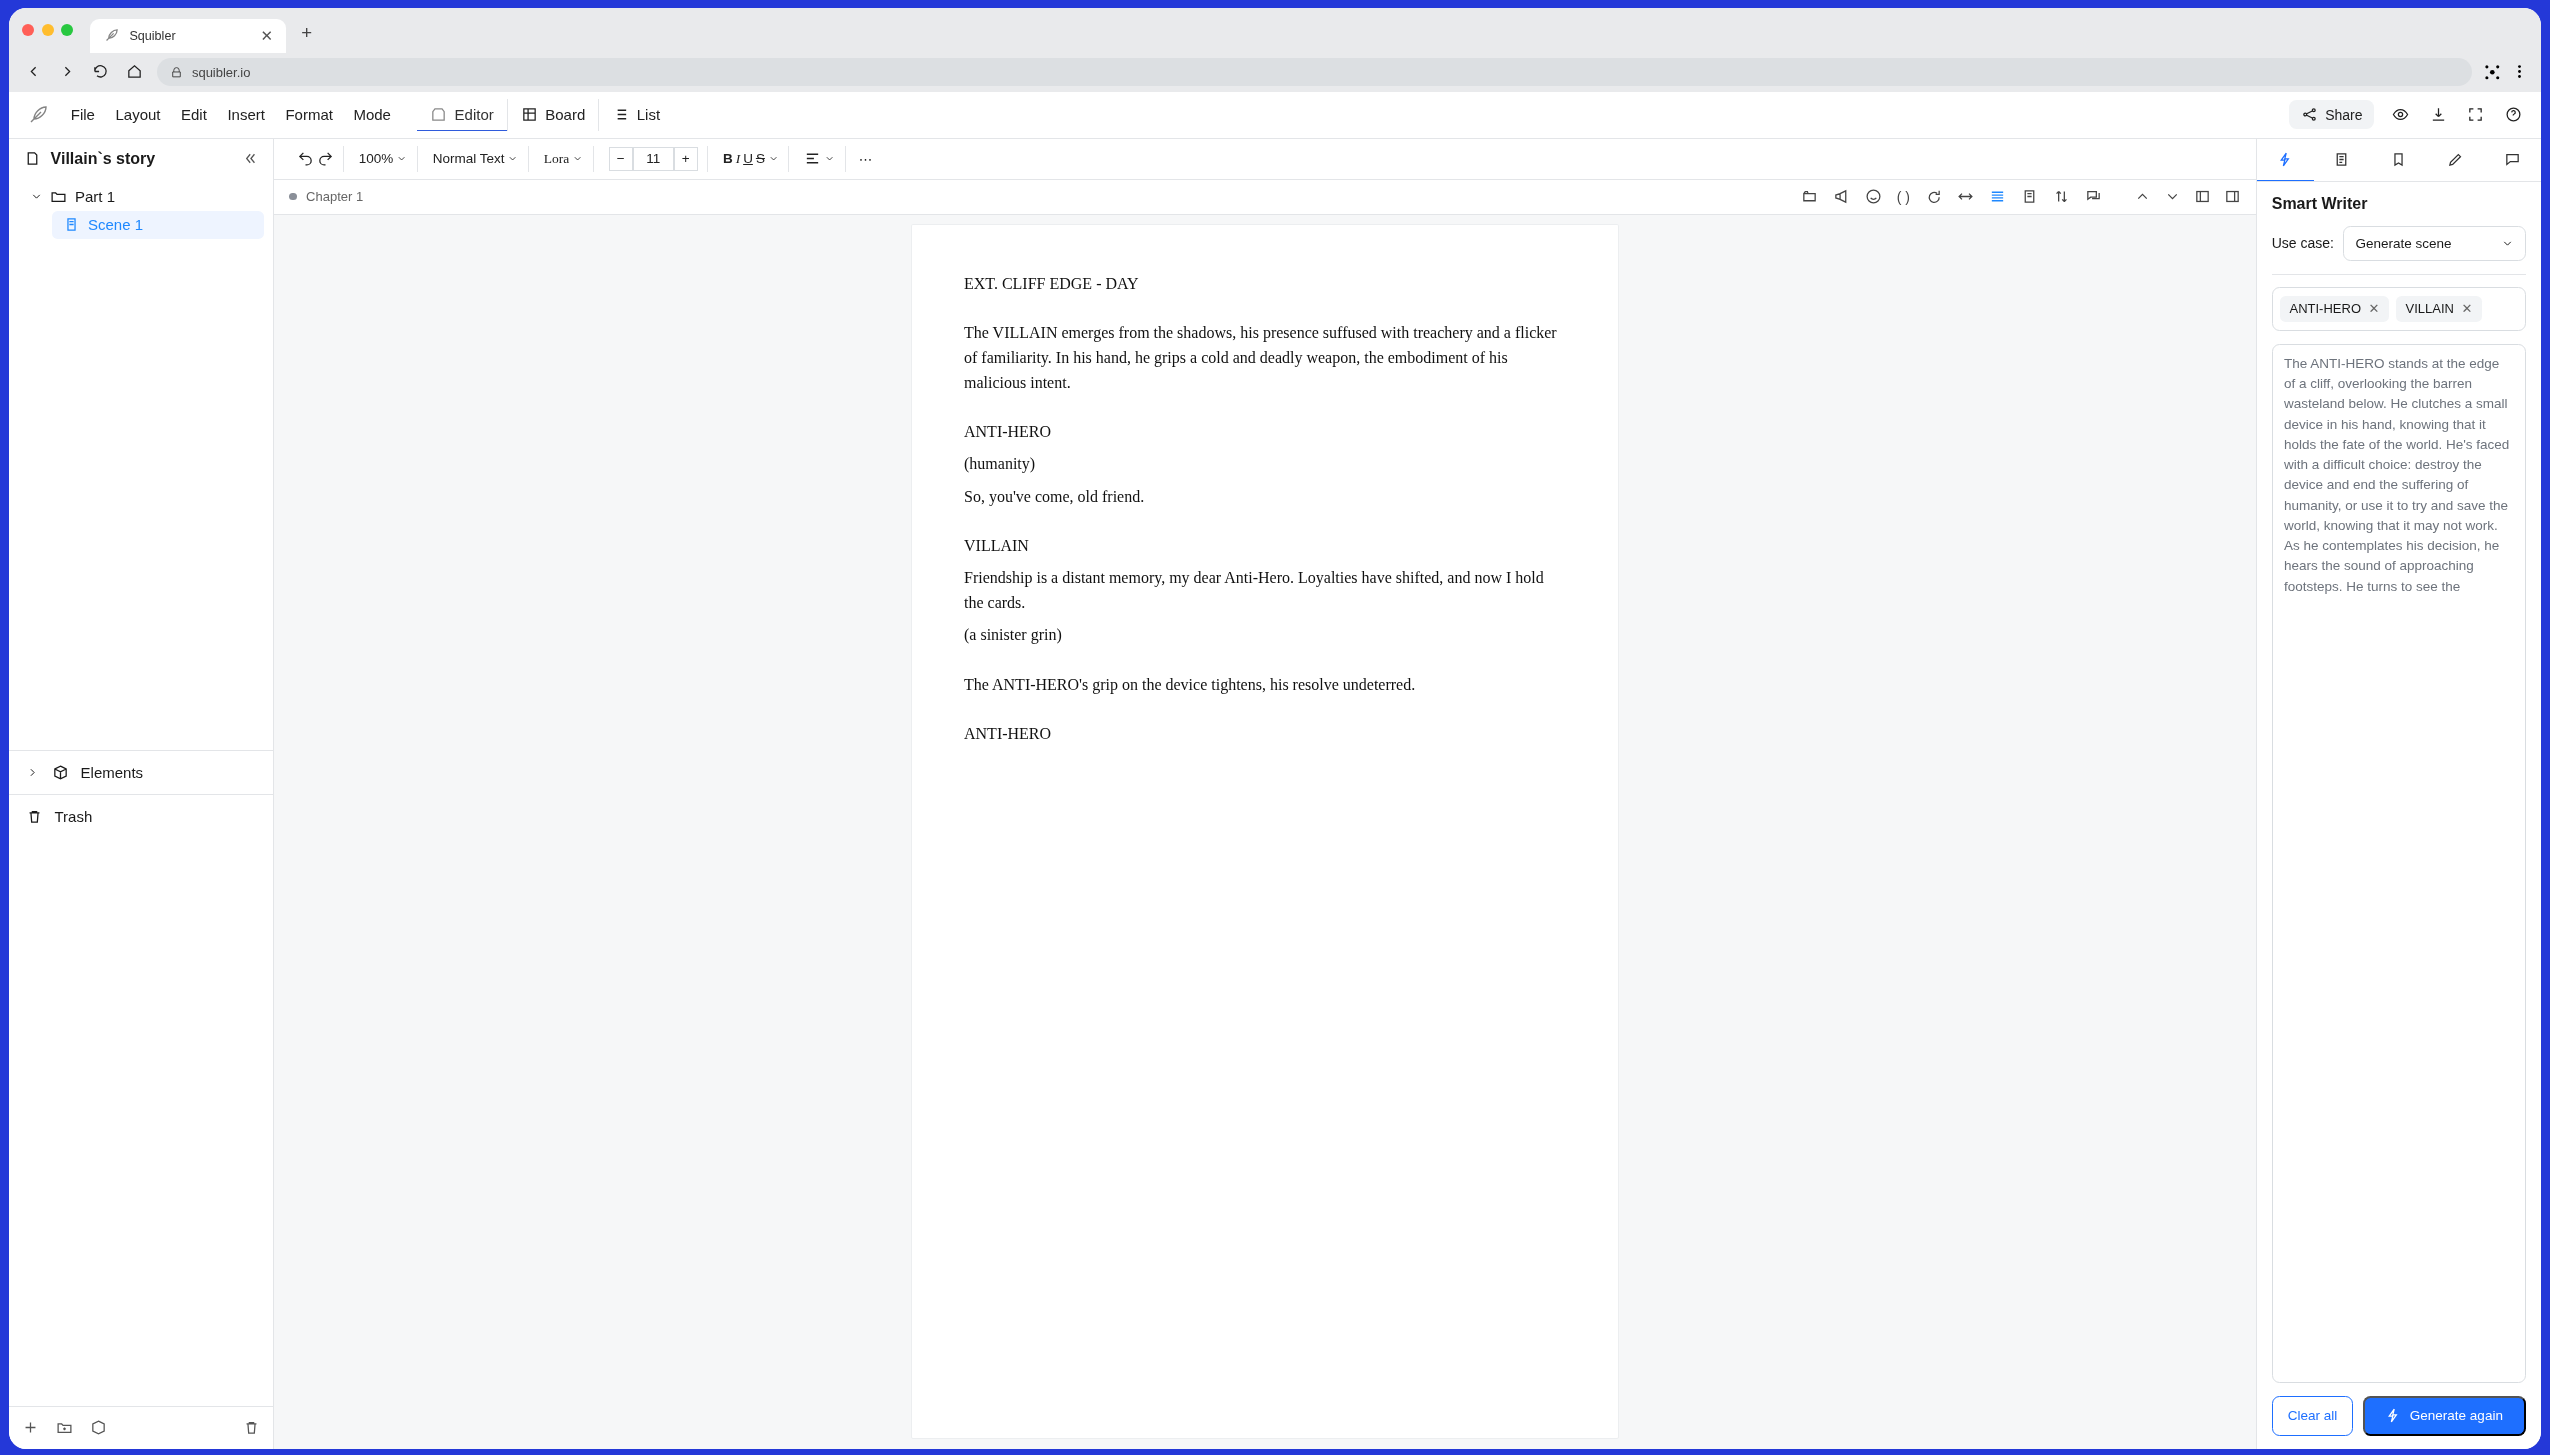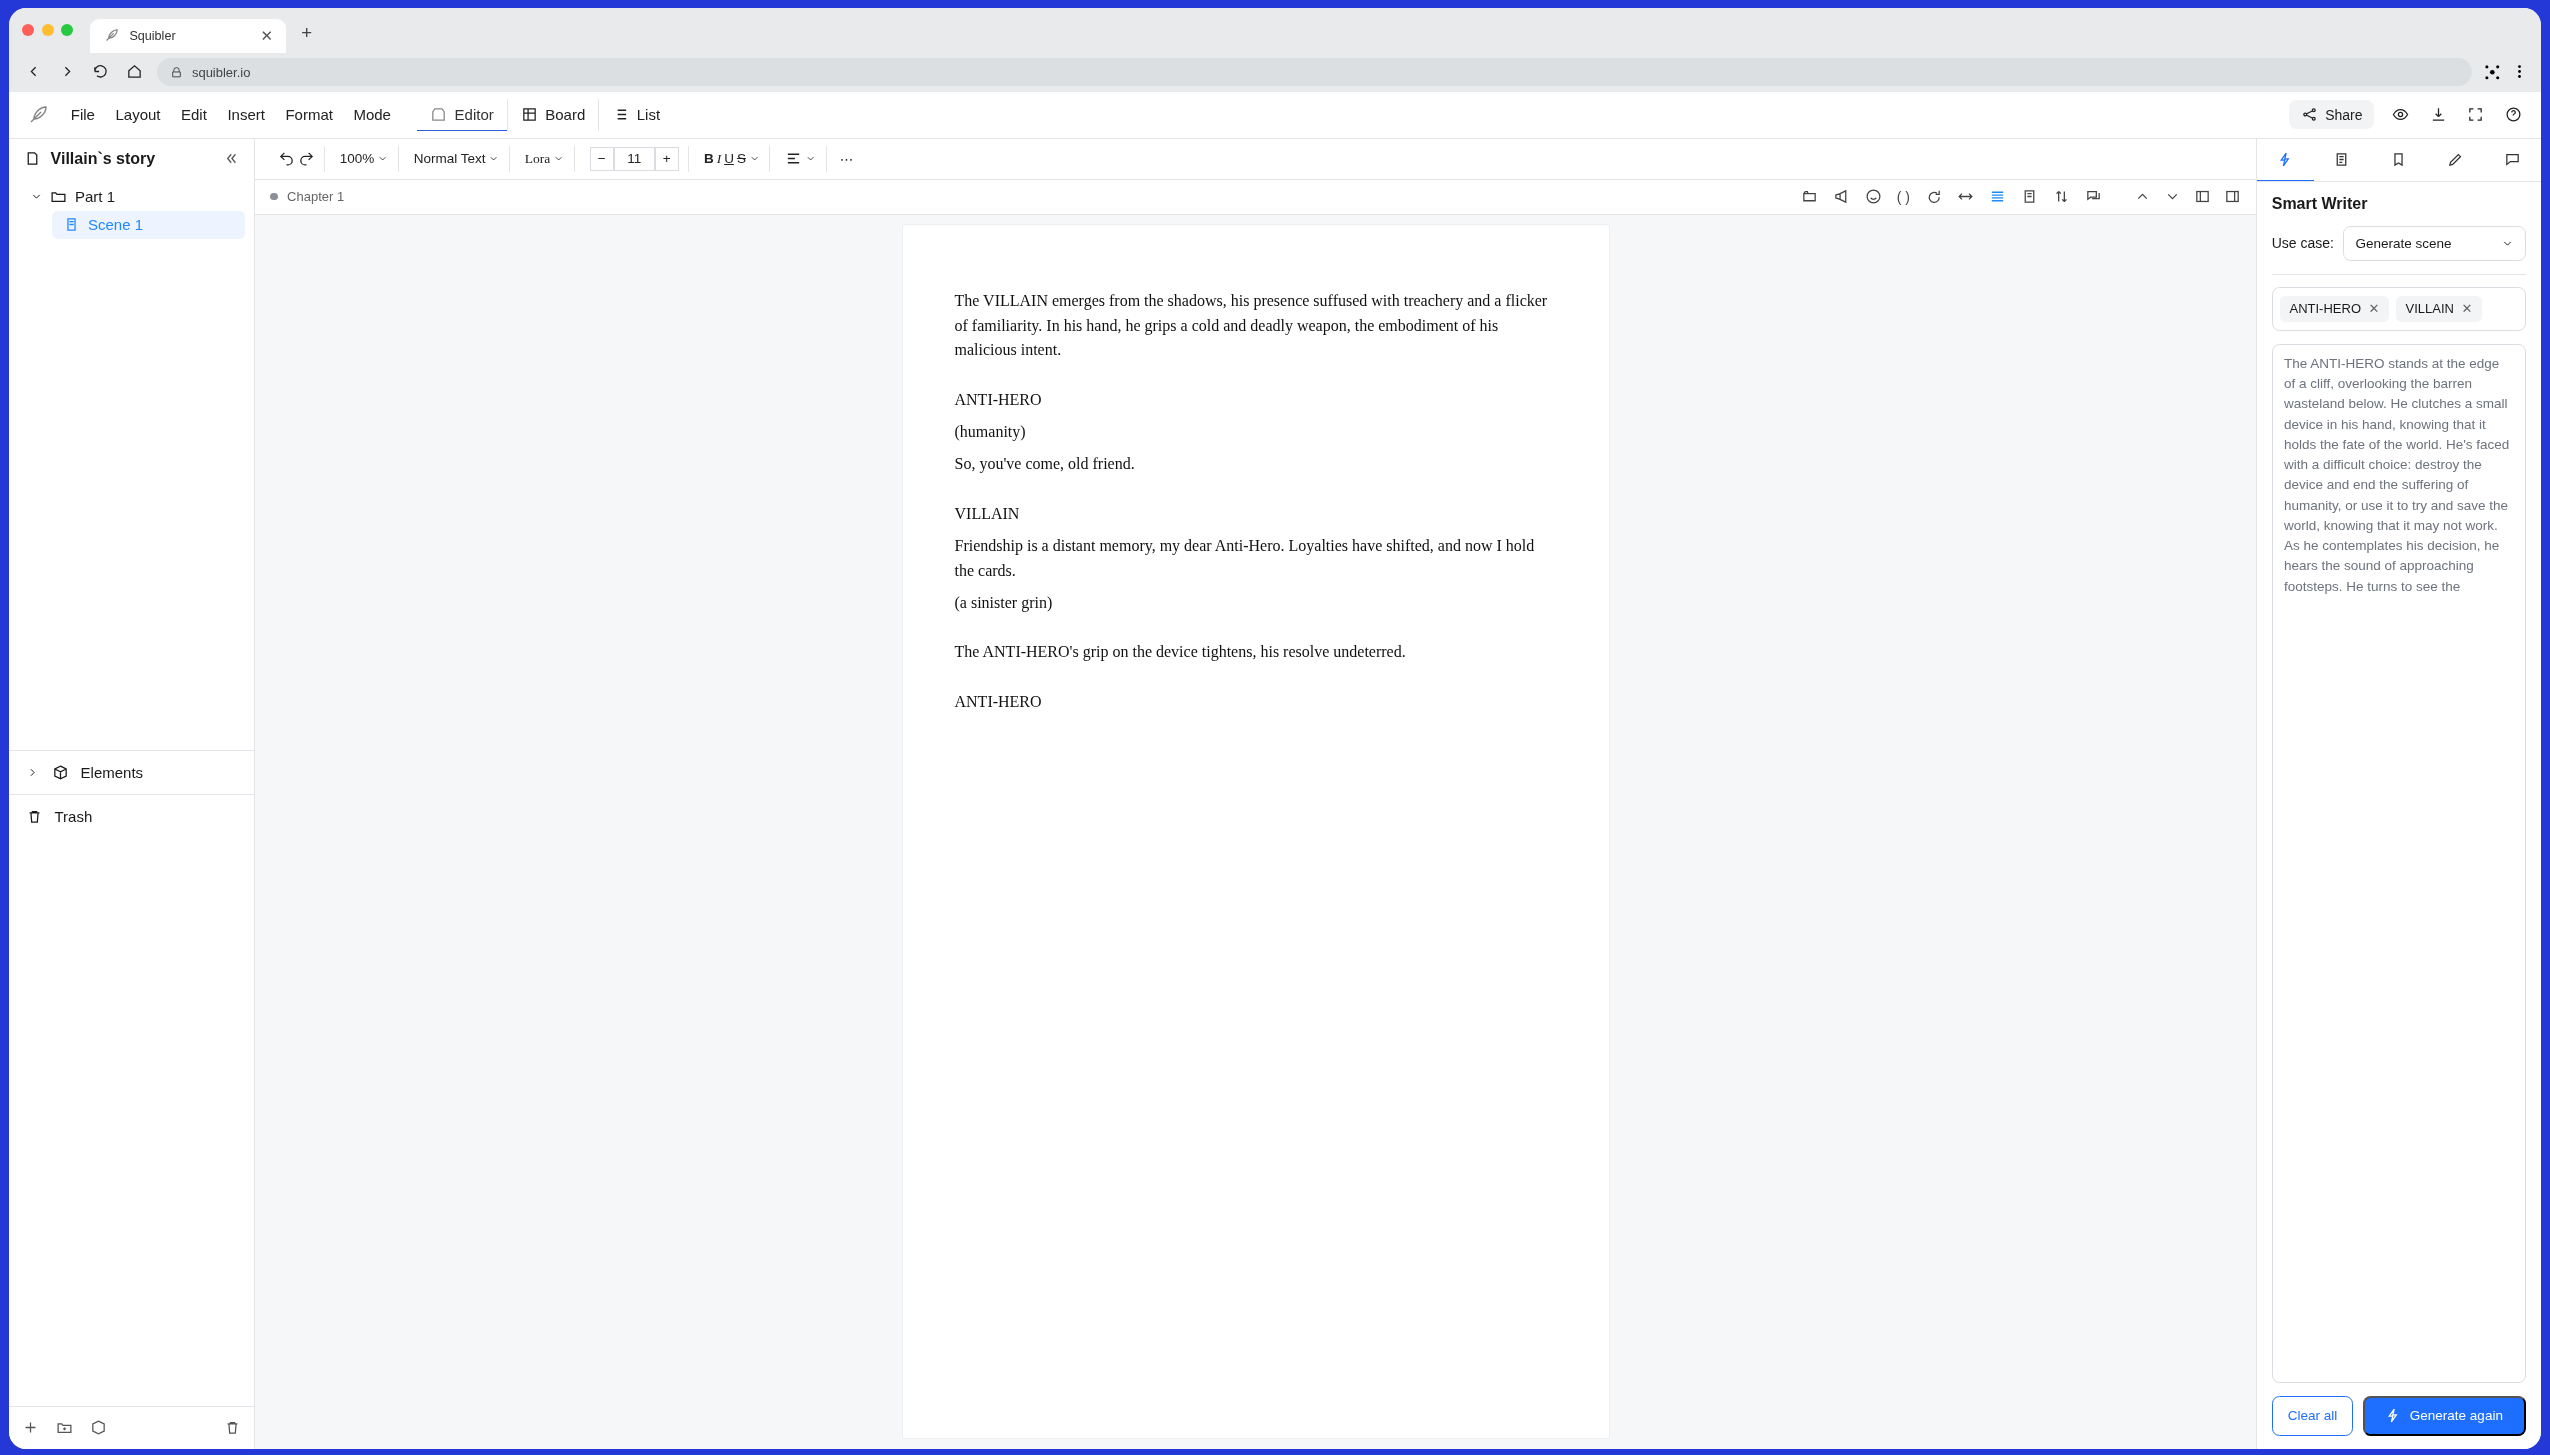--- a/index.html
+++ b/index.html
@@ -63,21 +63,21 @@
   .view-switch{display:flex;gap:0;margin-left:5.6px}
   .view-item{display:flex;align-items:center;gap:7.5px;padding:0 13px;height:32px;font-size:15px;color:#222;border-left:0.9px solid #e3e5e8}
   .view-item:first-child{border-left:none}
   .view-item.active{color:#2f5bdc;border-bottom:1.9px solid #2f5bdc}
   .right-actions{margin-left:auto;display:flex;align-items:center;gap:17px;color:#222}
   .share-btn{display:flex;align-items:center;gap:7.5px;background:#f1f3f5;border-radius:7.5px;padding:5.6px 11.2px;font-size:14px}
   .iconbtn{width:20.5px;height:20.5px;display:flex;align-items:center;justify-content:center}
   
   .main{flex:1;display:flex;min-height:0}
   
-  .sidebar{width:246px;border-right:0.9px solid #e3e5e8;display:flex;flex-direction:column;background:#fff}
+  .sidebar{width:265px;border-right:0.9px solid #e3e5e8;display:flex;flex-direction:column;background:#fff}
   .sb-header{display:flex;align-items:center;gap:9.3px;padding:11.2px 15px;font-size:16px;font-weight:600}
   .sb-header .collapse{margin-left:auto;color:#555}
   .tree{padding:3.7px 9.3px 0 17px;font-size:15px;flex:1}
   .tree-row{display:flex;align-items:center;gap:7.5px;padding:5.6px 3.7px;border-radius:5.6px}
   .tree-row.scene{color:#1e88ff;background:#eef4ff;margin-left:26px;padding-left:11.2px}
   .sb-section{border-top:0.9px solid #e3e5e8;padding:13px 17px;display:flex;align-items:center;gap:11.2px;font-size:15px}
   .sb-section .chev{margin-right:1.9px}
   .sb-footer{border-top:0.9px solid #e3e5e8;height:43px;display:flex;align-items:center;padding:0 13px;gap:17px;color:#555}
   
   .editor-col{flex:1;display:flex;flex-direction:column;min-width:0;border-right:0.9px solid #e3e5e8;background:#f6f7f8}
@@ -463,20 +463,21 @@
               <svg class="ico" viewBox="0 0 24 24">
                 <rect x="4" y="5" width="16" height="14"></rect>
                 <path d="M15 5v14"></path>
               </svg>
             </span>
         </div>
       </div>
 
       <div class="paper-wrap">
         <div class="paper" id="paper">
+            <p>EXT. CLIFF EDGE - DAY</p>
             <div class="gap"></div>
             <p>The VILLAIN emerges from the shadows, his presence suffused with treachery and a flicker of familiarity. In his hand, he grips a cold and deadly weapon, the embodiment of his malicious intent.</p>
             <div class="gap"></div>
             <p>ANTI-HERO</p>
             <p>(humanity)</p>
             <p>So, you've come, old friend.</p>
             <div class="gap"></div>
             <p>VILLAIN</p>
             <p>Friendship is a distant memory, my dear Anti-Hero. Loyalties have shifted, and now I hold the cards.</p>
             <p>(a sinister grin)</p>

